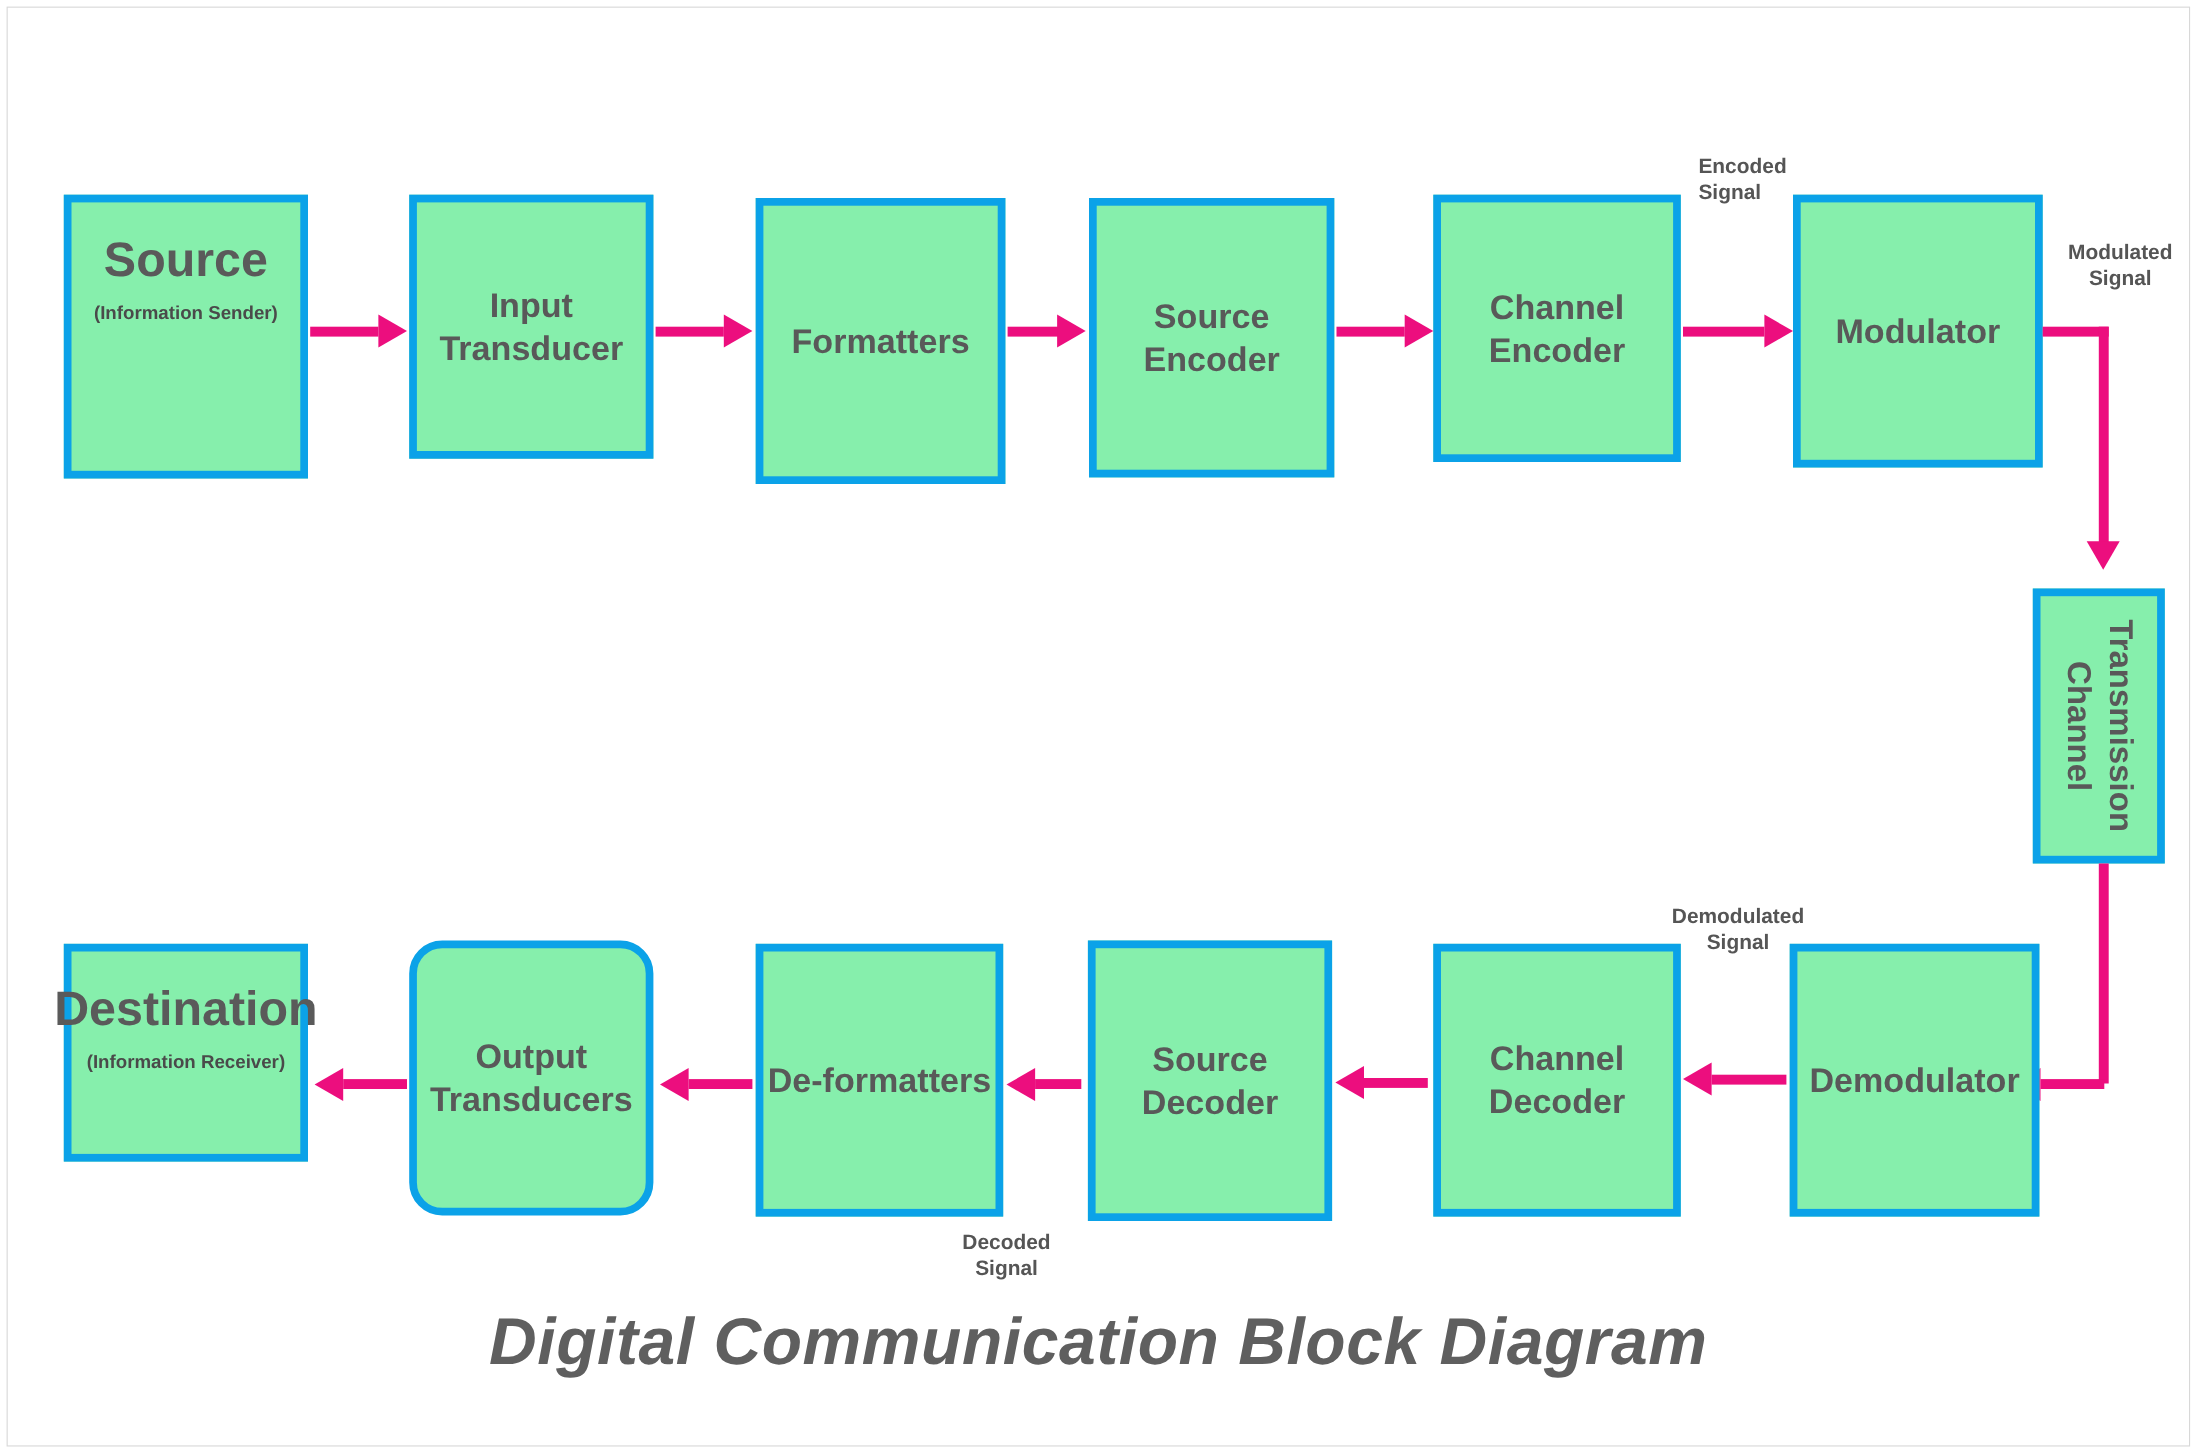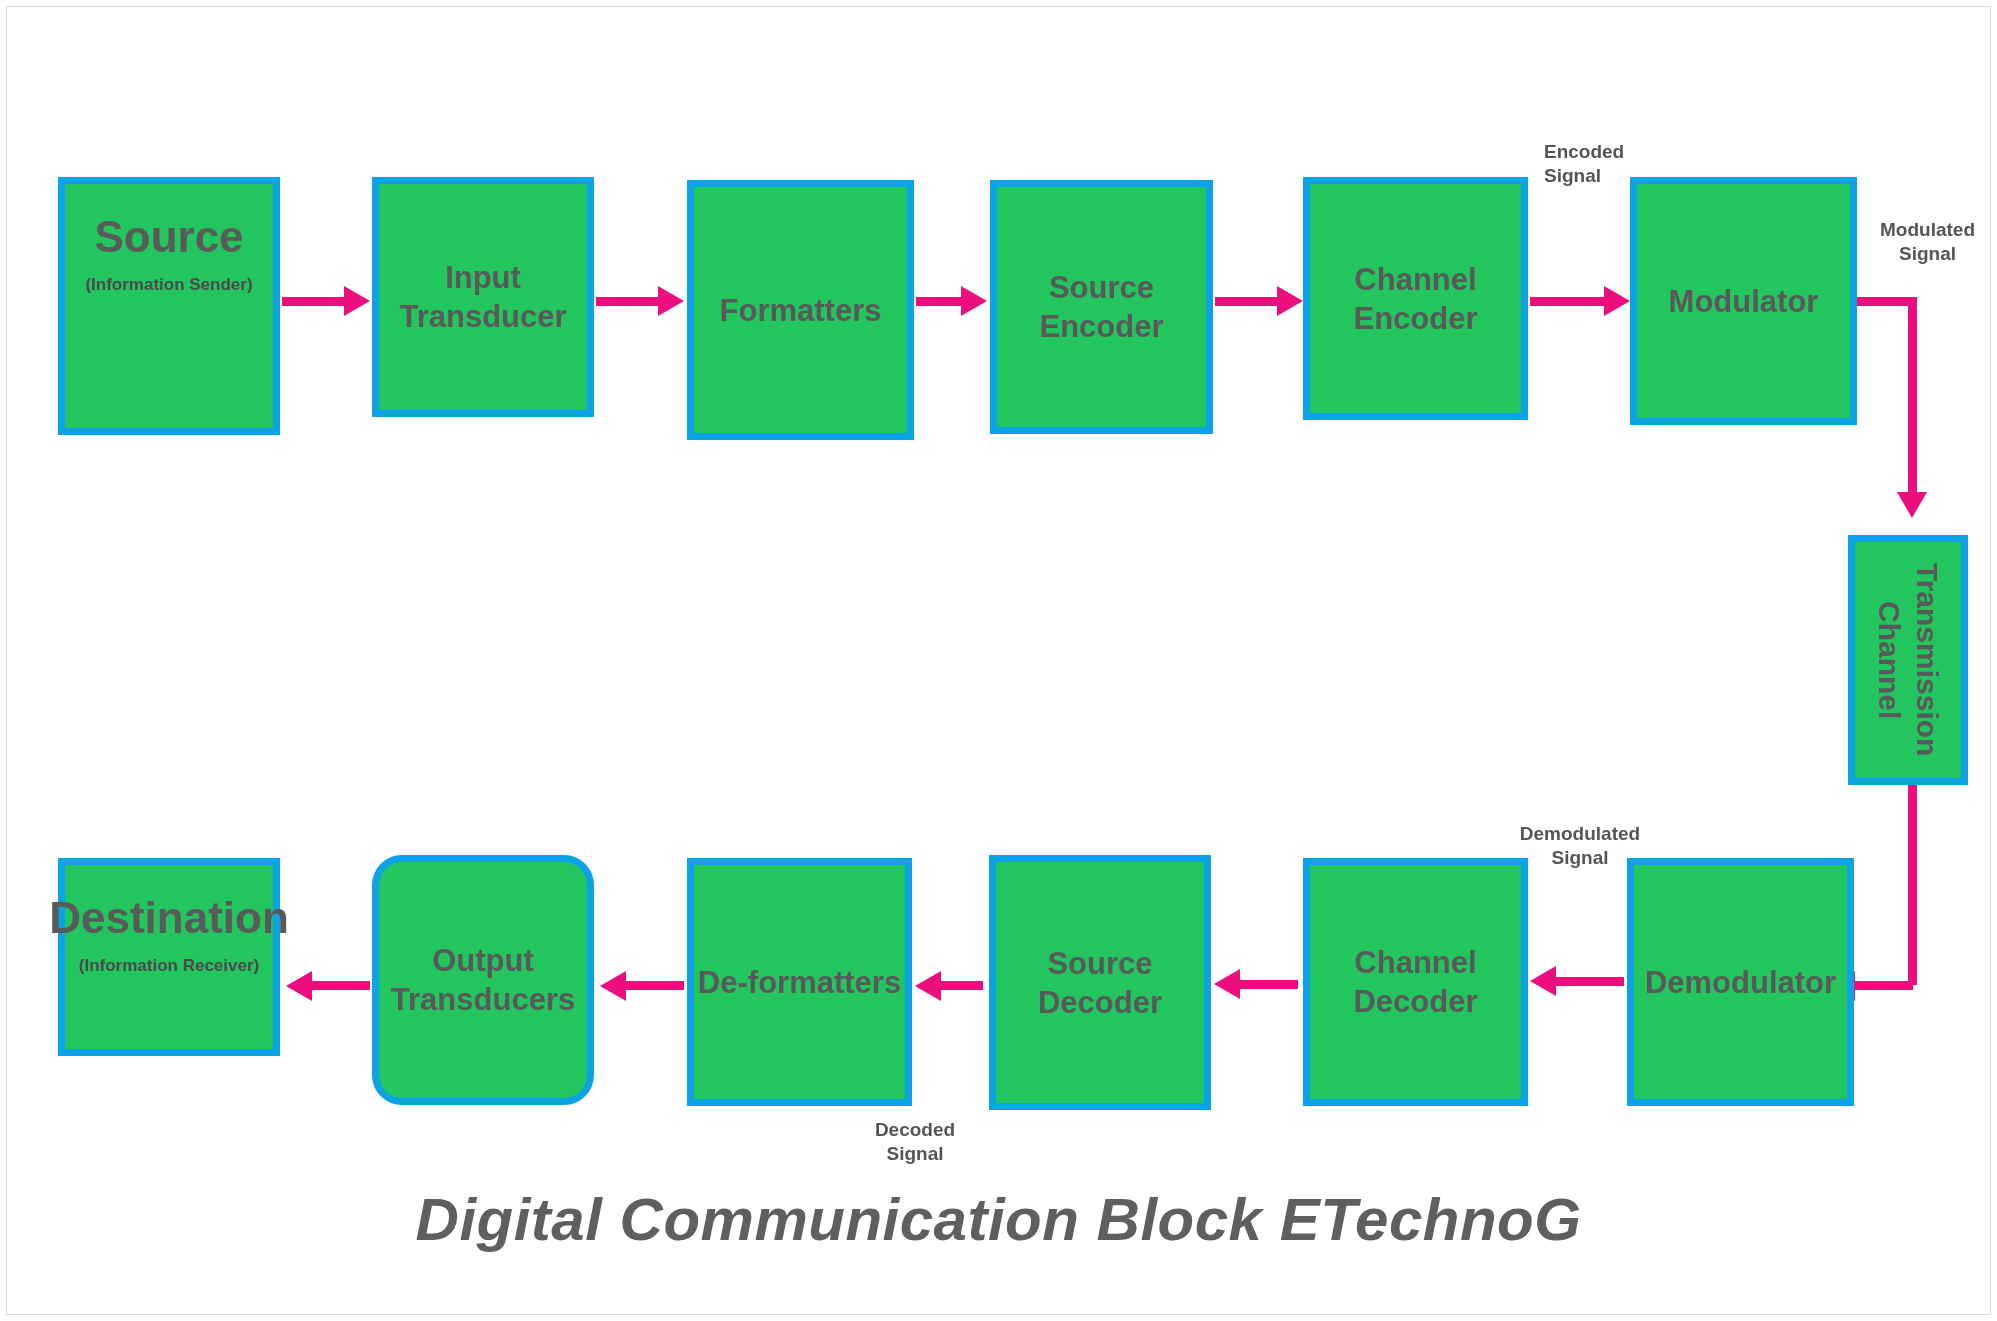--- a/index.html
+++ b/index.html
@@ -68,21 +68,21 @@
     color: #000000;
     margin-top: 3px;
     margin-left: 0px;
     white-space: nowrap;
   }
 
   
   .block {
     position: absolute;
     box-sizing: border-box;
-    background: #22c55e;
+    background: #86efac;
     border: 7px solid #0ba2e8;
     display: flex;
     flex-direction: column;
     align-items: center;
     justify-content: center;
     text-align: center;
   }
   .block .title {
     font-family: "Liberation Sans", sans-serif;
     font-weight: bold;
@@ -289,15 +289,15 @@
 
   <div class="sig-label" style="left:1860px; top:218px; width:135px;">Modulated
 Signal</div>
 
   <div class="sig-label" style="left:1490px; top:822px; width:180px;">Demodulated
 Signal</div>
 
   <div class="sig-label" style="left:845px; top:1118px; width:140px;">Decoded
 Signal</div>
 
-  <div id="diagram-title">Digital Communication Block ETechnoG</div>
+  <div id="diagram-title">Digital Communication Block Diagram</div>
 
 </div>
 
 </body></html>

